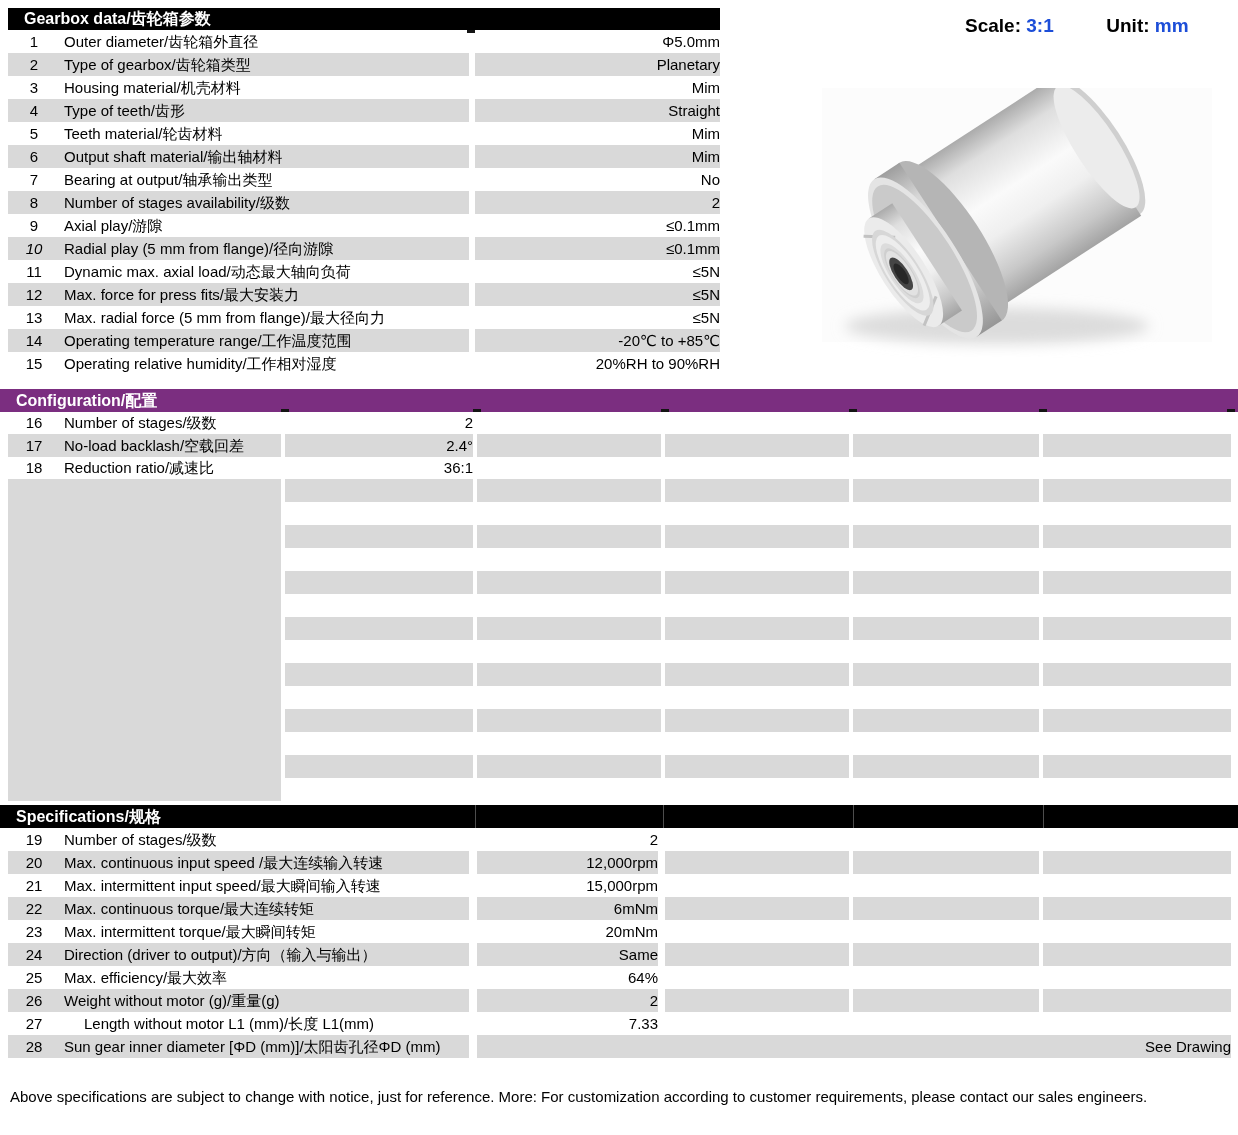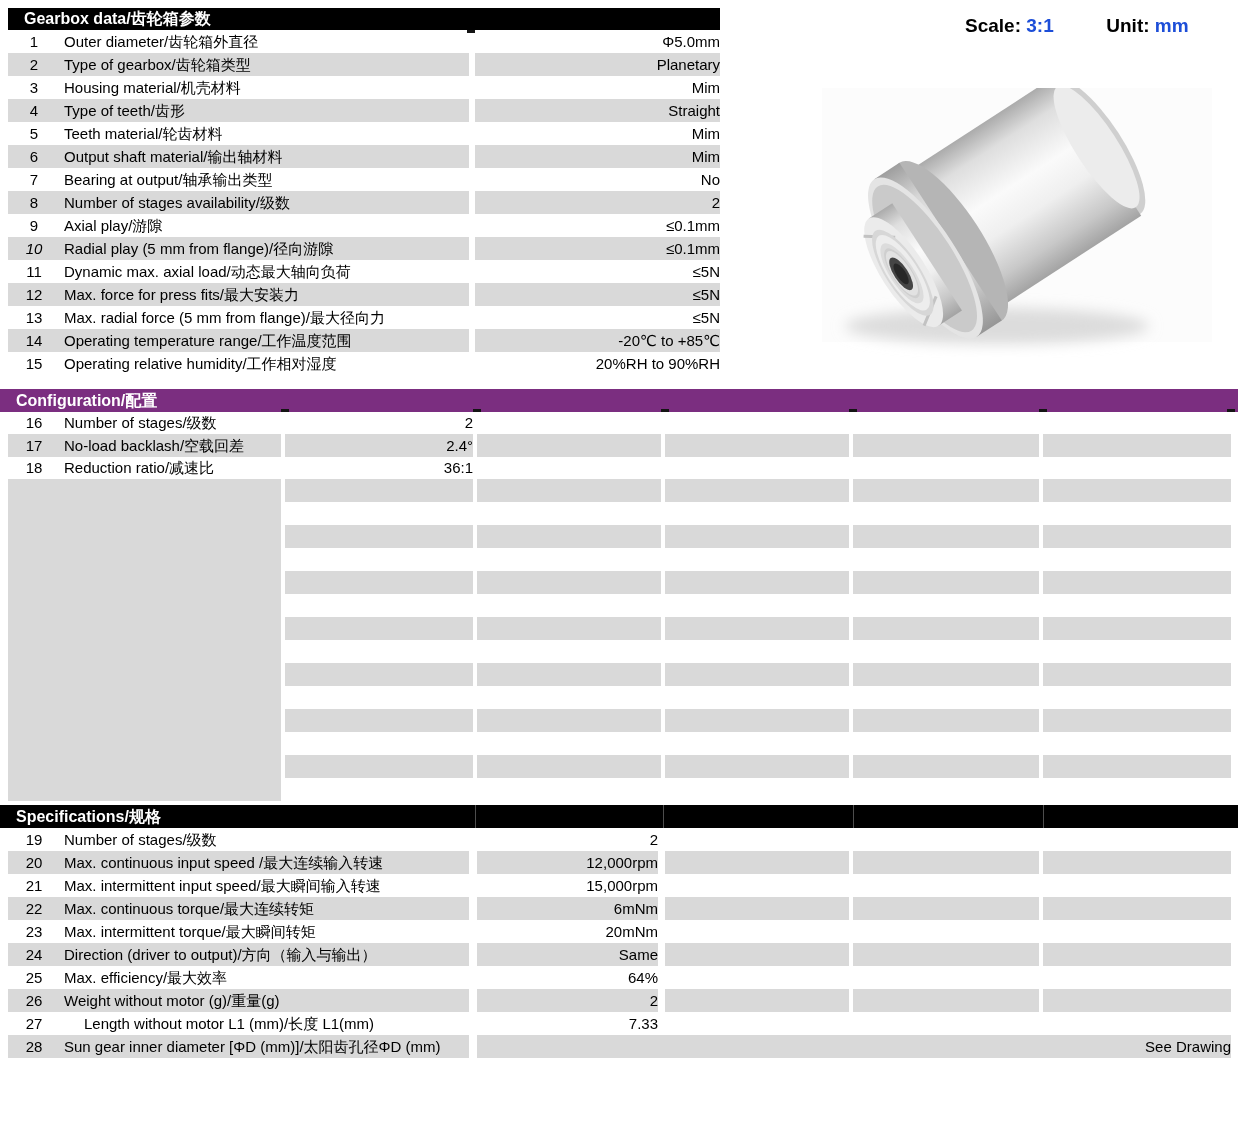--- a/index.html
+++ b/index.html
@@ -272,14 +272,15 @@
       <div class="rowval" style="left: 477px; top: 1035px; width: 754px; height: 23px; line-height: 23px;">See Drawing</div>
     </div>
 
   <div class="tick" style="left:281px;top:409px;"></div>
   <div class="tick" style="left:473px;top:409px;"></div>
   <div class="tick" style="left:661px;top:409px;"></div>
   <div class="tick" style="left:849px;top:409px;"></div>
   <div class="tick" style="left:1039px;top:409px;"></div>
   <div class="tick" style="left:1227px;top:409px;"></div>
 
+  <div class="note" id="note-en">Above specifications are subject to change with notice, just for reference. More: For customization according to customer requirements, please contact our sales engineers.</div>
 
 </div>
 
 </body></html>

